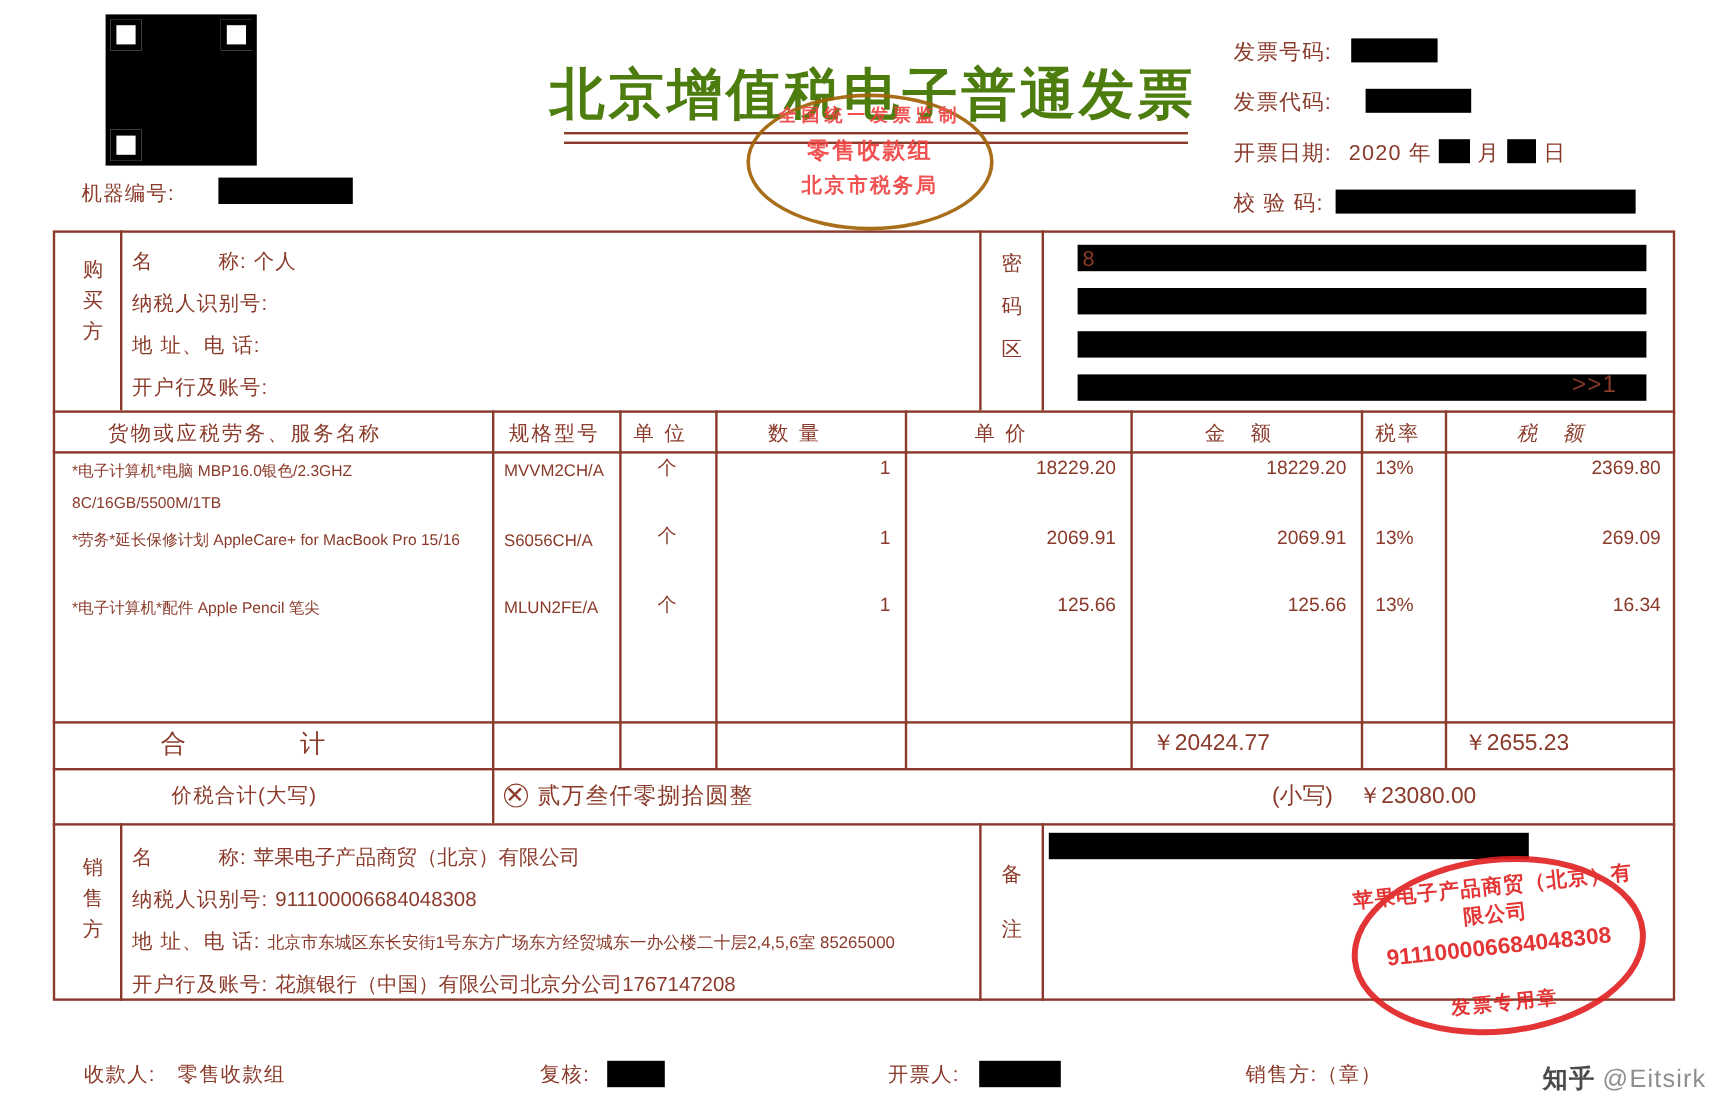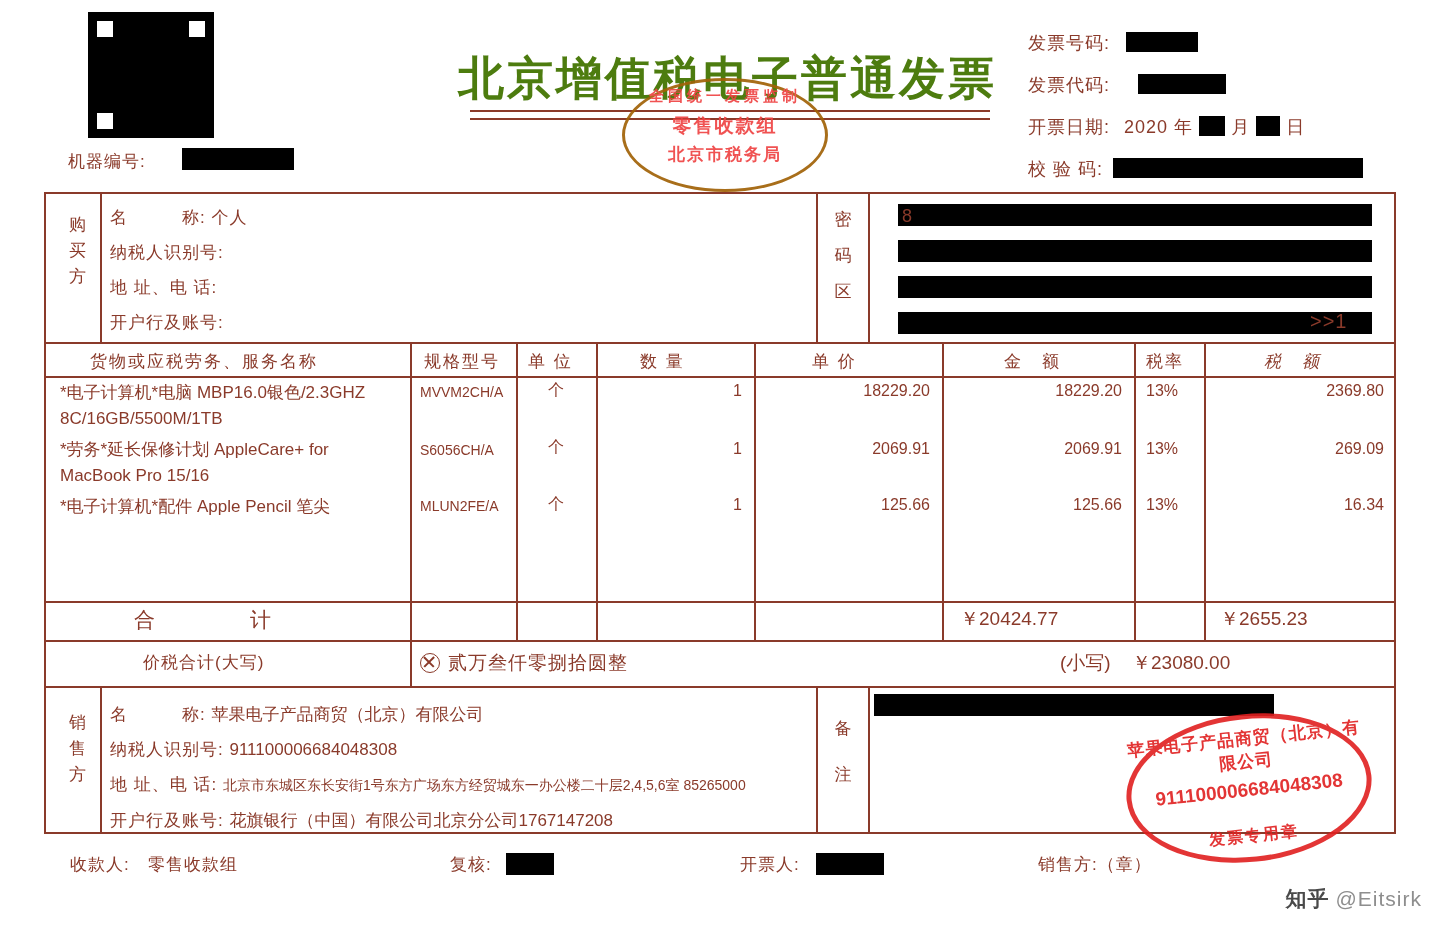--- a/index.html
+++ b/index.html
@@ -184,21 +184,21 @@
     white-space: nowrap;
   }
   .cell {
     position: absolute;
     font-size: 16px;
     white-space: nowrap;
   }
   .cell.name {
     white-space: normal;
     line-height: 26px;
-    font-size: 17px;
+    font-size: 13px;
   }
   .cell.spec { font-size: 14px; line-height: 20px; white-space: normal; }
   .cell.num { text-align: right; }
 
   .total-label {
     position: absolute;
     font-size: 21px;
     letter-spacing: 8px;
   }
   .total-val {
@@ -305,21 +305,21 @@
 
   
   .footer {
     position: absolute;
     left: 0; top: 845px;
     width: 1440px;
     height: 40px;
     font-size: 17px;
     letter-spacing: 1px;
   }
-  .footer span.f { position: absolute; white-space: nowrap; }
+  .footer span.f { position: absolute; white-space: nowrap; margin-top: 31px; }
 
   .watermark {
     position: absolute;
     right: 18px; bottom: 14px;
     font-size: 21px;
     color: #8e8e8e;
     letter-spacing: 1px;
     font-family: "Liberation Sans", sans-serif;
   }
   .watermark .logo {

